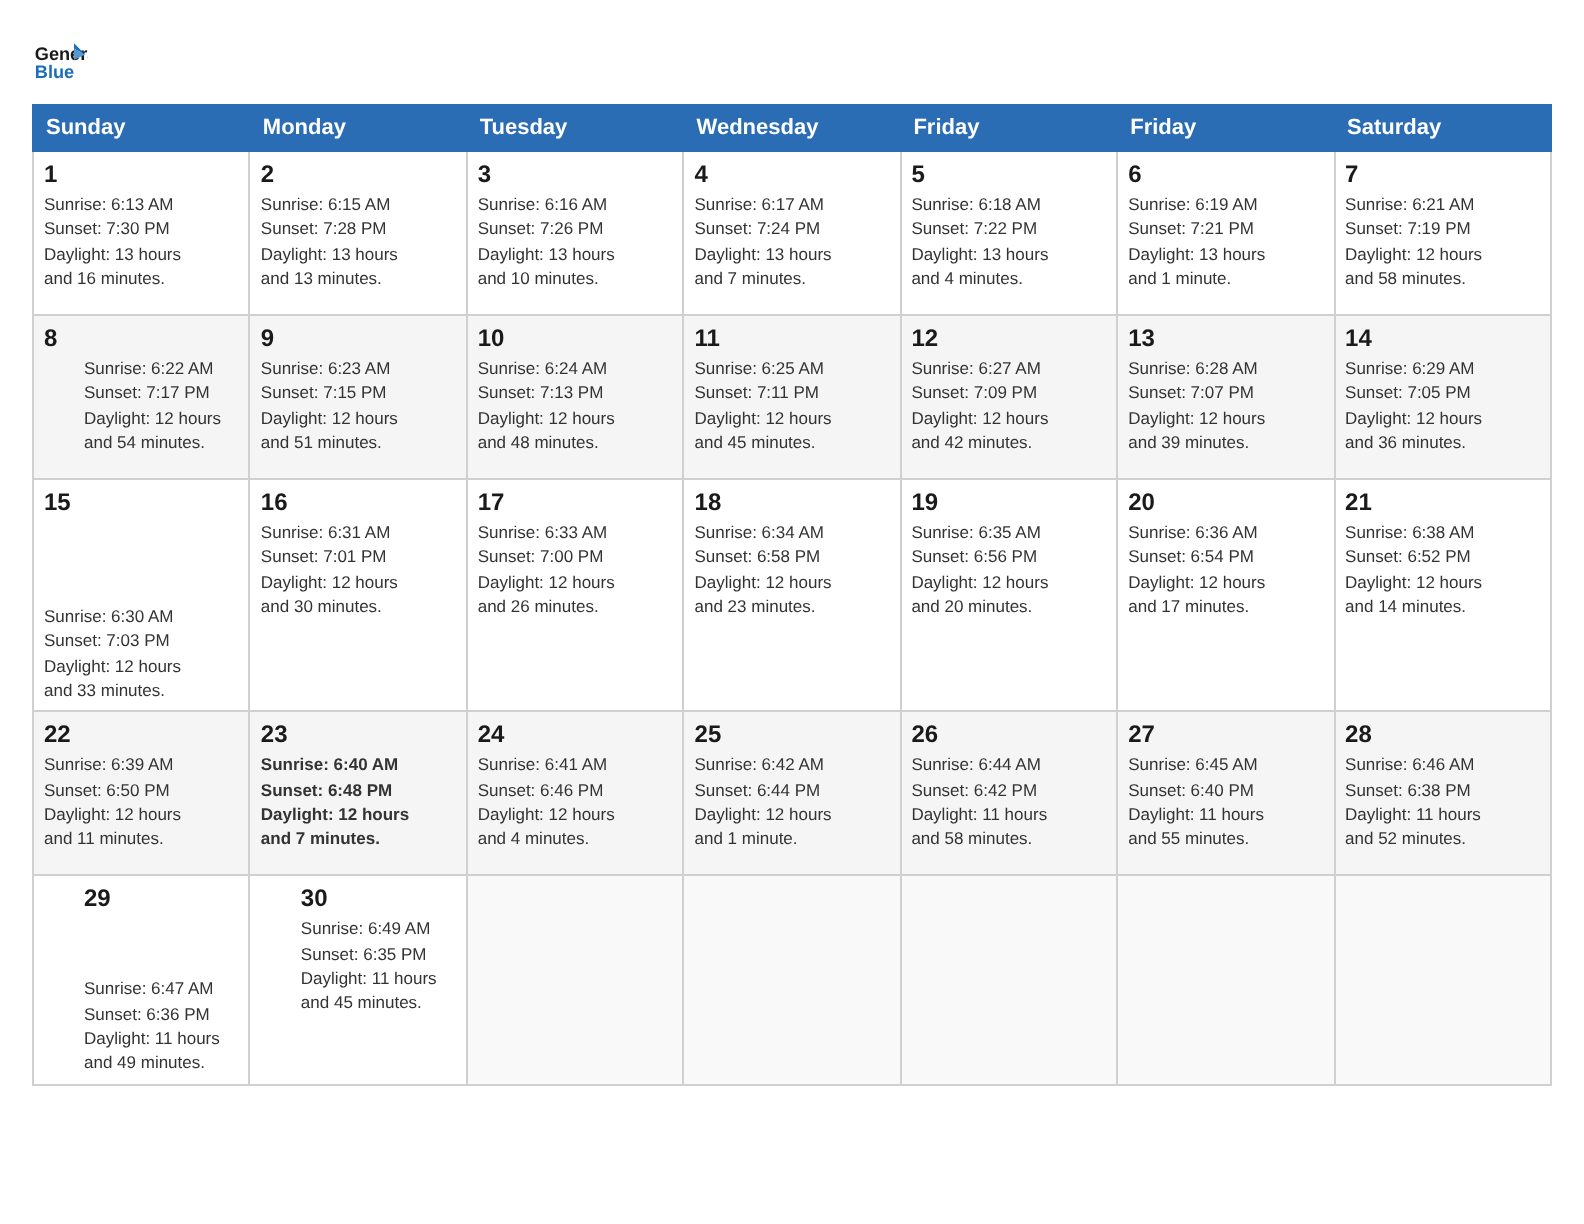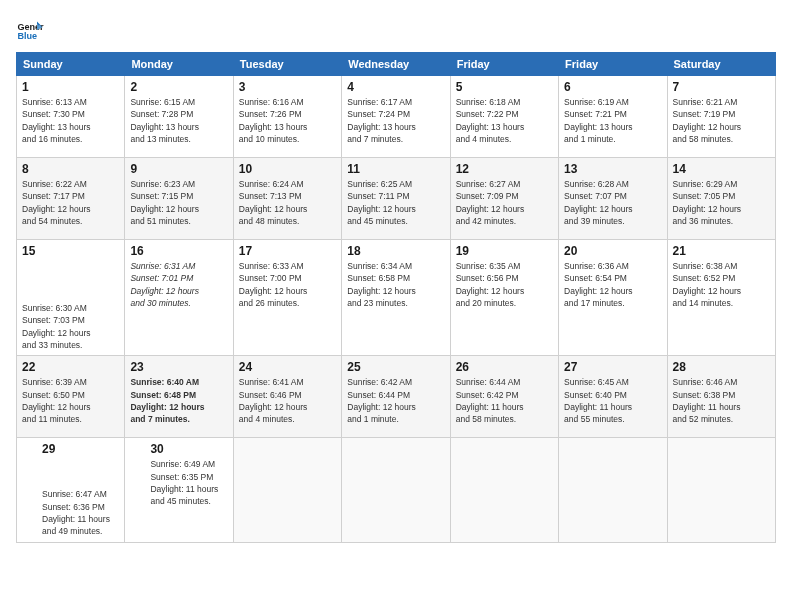--- a/index.html
+++ b/index.html
@@ -174,21 +174,21 @@
             <span class="day-num">7</span>
             <div class="day-info" style="white-space: pre-line;">Sunrise: 6:21 AM
 Sunset: 7:19 PM
 Daylight: 12 hours
 and 58 minutes.</div>
           </td>
         </tr>
         <tr>
           <td>
             <span class="day-num">8</span>
-            <div class="day-info" style="white-space: pre-line;">Sunrise: 6:22 AM
+            <div class="day-info" style="white-space: pre-line; margin-left: 20px;">Sunrise: 6:22 AM
 Sunset: 7:17 PM
 Daylight: 12 hours
 and 54 minutes.</div>
           </td>
           <td>
             <span class="day-num">9</span>
             <div class="day-info" style="white-space: pre-line;">Sunrise: 6:23 AM
 Sunset: 7:15 PM
 Daylight: 12 hours
 and 51 minutes.</div>
@@ -232,21 +232,21 @@
         <tr>
           <td>
             <span class="day-num">15</span>
             <div class="day-info" style="white-space: pre-line; margin-top: 44px;">Sunrise: 6:30 AM
 Sunset: 7:03 PM
 Daylight: 12 hours
 and 33 minutes.</div>
           </td>
           <td>
             <span class="day-num">16</span>
-            <div class="day-info" style="white-space: pre-line; font-style: italic;">Sunrise: 6:31 AM
+            <div class="day-info" style="white-space: pre-line;">Sunrise: 6:31 AM
 Sunset: 7:01 PM
 Daylight: 12 hours
 and 30 minutes.</div>
           </td>
           <td>
             <span class="day-num">17</span>
             <div class="day-info" style="white-space: pre-line;">Sunrise: 6:33 AM
 Sunset: 7:00 PM
 Daylight: 12 hours
 and 26 minutes.</div>

